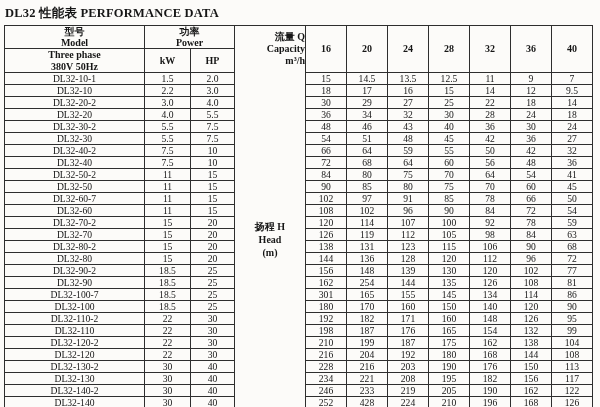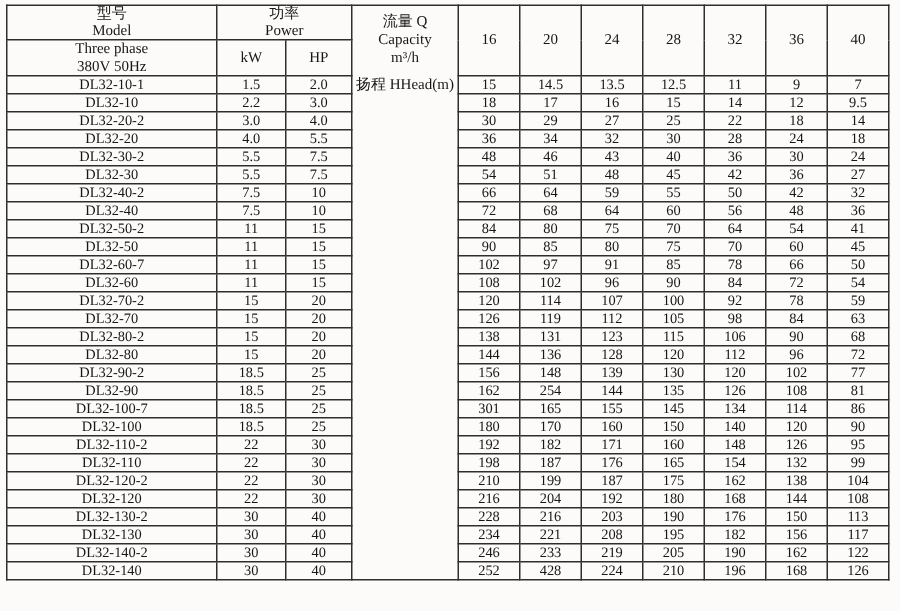--- a/index.html
+++ b/index.html
@@ -24,40 +24,41 @@
     width:589px;
   }
   td{
     border:1px solid #2e2e2e;
     text-align:center;
     vertical-align:middle;
     padding:0;
     overflow:hidden;
     white-space:nowrap;
   }
-  tr.hrow td{height:22px;font-size:10px;line-height:1.12;}
+  tr.hrow td{height:22px;font-size:10px;line-height:1.12;font-weight:bold;}
   tr.hrow .twolines span{display:block;}
   td.fh{font-size:10px;}
   tr.drow td{height:11px;font-size:9.6px;line-height:11px;}
   td.capcell{padding:0;vertical-align:top;}
   .cap-top{
     height:46px;display:flex;flex-direction:column;justify-content:center;
-    font-size:10px;line-height:1.18;
+    font-size:10px;line-height:1.18;text-align:right;
   }
   .cap-top span{display:block;}
   .cap-head{
-    height:334px;display:flex;justify-content:center;
+    height:334px;display:flex;flex-direction:column;justify-content:center;
     font-size:10px;line-height:1.3;
   }
   .cap-head span{display:block;}
 </style>
 </head>
 <body>
 
 <div class="page">
+  <div class="title">DL32 性能表  PERFORMANCE DATA</div>
 
   <table>
     <colgroup>
       <col style="width:140px">
       <col style="width:46px">
       <col style="width:44px">
       <col style="width:71px">
       <col style="width:41px">
         <col style="width:41px">
         <col style="width:41px">

